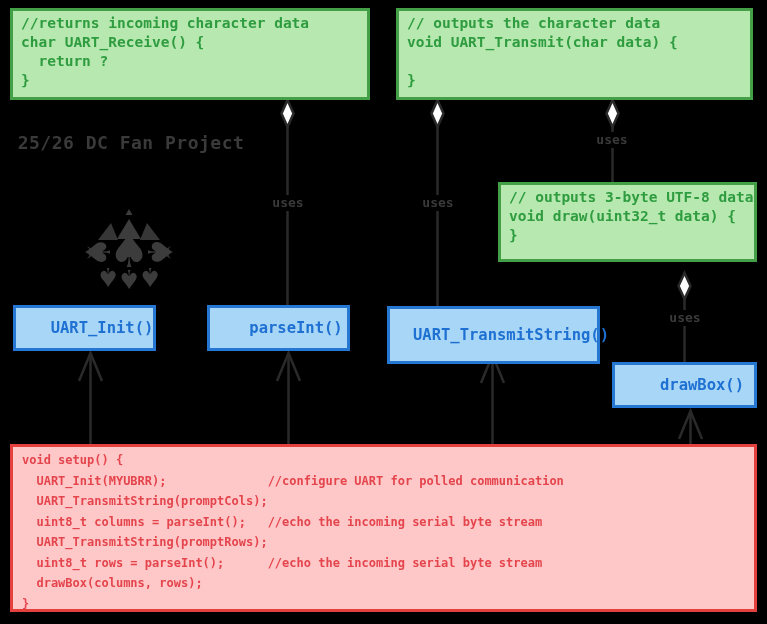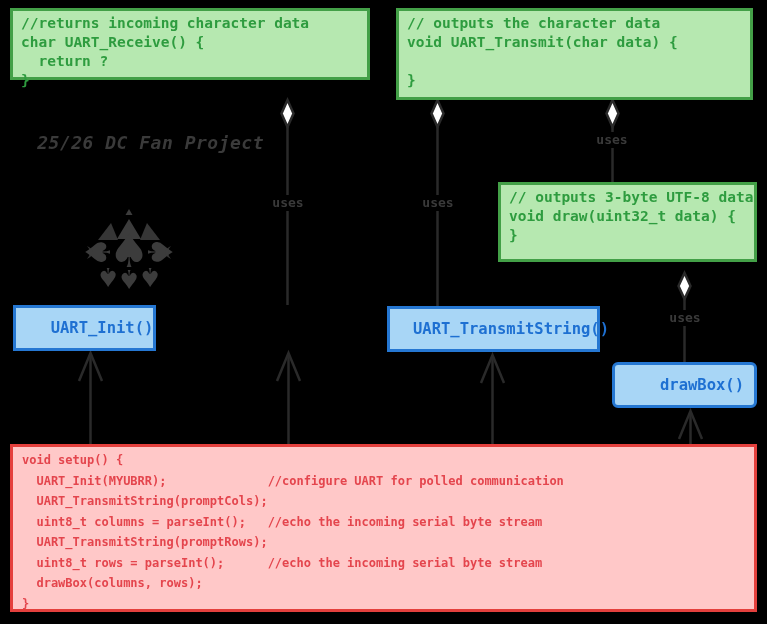--- a/index.html
+++ b/index.html
@@ -41,35 +41,34 @@
   .box.red {
     background: var(--red-fill, #ffc8c8);
     border: 3px solid var(--red-border, #e4403d);
     color: var(--red-text, #e4454d);
     font-size: 12px;
     line-height: 20.5px;
     font-weight: bold;
     padding: 3px 9px;
     white-space: pre;
   }
-  #gbox1 { left: 10px;  top: 8px;   width: 360px; height: 72px; }
+  #gbox1 { left: 10px;  top: 8px;   width: 360px; height: 92px; }
   #gbox2 { left: 396px; top: 8px;   width: 357px; height: 92px; }
   #gbox3 { left: 498px; top: 182px; width: 259px; height: 80px; }
   #fbox1 { left: 13px;  top: 305px; width: 143px; height: 46px; }
   #fbox2 { left: 207px; top: 305px; width: 143px; height: 46px; }
-  #fbox3 { left: 387px; top: 306px; width: 213px; height: 46px; }
-  #fbox4 { left: 612px; top: 362px; width: 145px; height: 46px; border-radius: 6px; }
+  #fbox3 { left: 387px; top: 306px; width: 213px; height: 58px; }
+  #fbox4 { left: 612px; top: 362px; width: 145px; height: 46px; }
   #setup { left: 10px;  top: 444px; width: 747px; height: 168px; }
   .title {
-    position: absolute; left: 12px; top: 128px; width: 252px;
+    position: absolute; left: 5px; top: 128px; width: 252px;
     color: var(--muted-text, #3a3a3a);
     font-size: 18px; font-weight: bold;
-    text-align: right; line-height: 30px;
+    text-align: center; line-height: 30px;
     letter-spacing: 0.5px;
-    font-style: italic;
   }
   .logo { position: absolute; left: 84px; top: 208px; }
   .uses {
     position: absolute;
     transform: translateX(-50%);
     color: var(--muted-text, #323232);
     background: var(--bg, #000);
     font-size: 13px; font-weight: bold;
     padding: 0 3px;
     line-height: 16px;
@@ -150,20 +149,21 @@
       <text x="74" y="54" font-size="34" text-anchor="middle" transform="rotate(90 74 44)">♠</text>
       <path d="M3,38 q6,6 0,13 q5,-2 6,-6.5 q-1,-4.5 -6,-6.5 z" opacity="0.85"></path>
       <path d="M87,38 q-6,6 0,13 q-5,-2 -6,-6.5 q1,-4.5 6,-6.5 z" opacity="0.85"></path>
       <text x="24" y="78" font-size="26" text-anchor="middle" transform="rotate(180 24 69)">♠</text>
       <text x="45" y="80" font-size="26" text-anchor="middle" transform="rotate(180 45 71)">♠</text>
       <text x="66" y="78" font-size="26" text-anchor="middle" transform="rotate(180 66 69)">♠</text>
     </g>
   </svg>
 
   <div class="box blue" id="fbox1">UART_Init()</div>
+  <div class="box blue" id="fbox2">parseInt()</div>
   <div class="box blue" id="fbox3">UART_TransmitString()</div>
   <div class="box blue" id="fbox4">drawBox()</div>
 
   <pre class="box red" id="setup">void setup() {
   UART_Init(MYUBRR);              //configure UART for polled communication
   UART_TransmitString(promptCols);
   uint8_t columns = parseInt();   //echo the incoming serial byte stream
   UART_TransmitString(promptRows);
   uint8_t rows = parseInt();      //echo the incoming serial byte stream
   drawBox(columns, rows);

